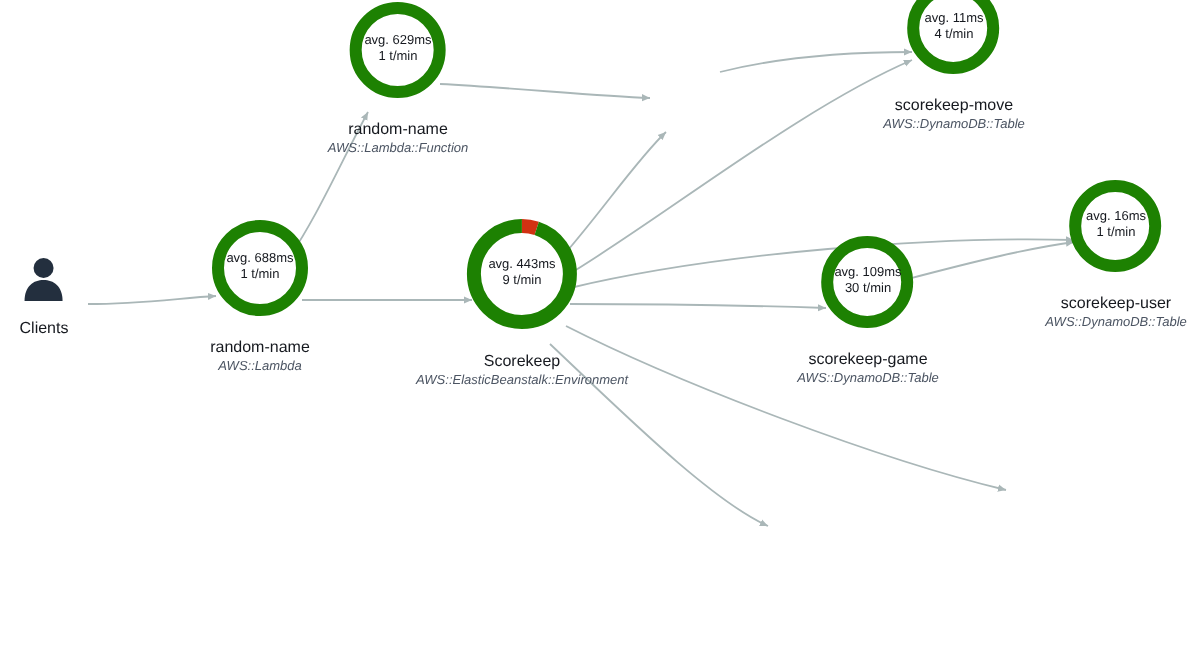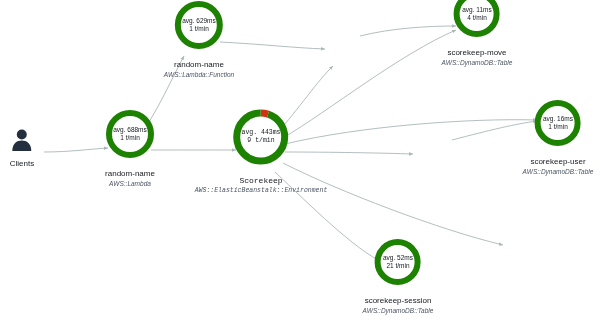--- a/index.html
+++ b/index.html
@@ -161,56 +161,56 @@
           <circle cx="26" cy="26" r="20" fill="none" stroke="#1d8102" stroke-width="6" stroke-dasharray="125.66370614359172 0" stroke-dashoffset="0" transform="rotate(-90 26 26)"></circle>
         </svg>
         <div class="ring-text">
           <div class="ring-avg">avg. 11ms</div>
           <div class="ring-rate">4 t/min</div>
         </div>
       </div>
       <div class="node-name">scorekeep-move</div>
       <div class="node-type">AWS::DynamoDB::Table</div>
     </div>
-    <div class="node" style="left: 261px; top: 150px; font-family: Liberation Mono, monospace;">
+    <div class="node" style="left: 261px; top: 150px;">
       <div class="ring-wrap">
         <svg class="ring-svg" width="62" height="62" viewBox="0 0 62 62">
           <circle cx="31" cy="31" r="24" fill="#ffffff"></circle>
           <circle cx="31" cy="31" r="24" fill="none" stroke="#d13212" stroke-width="7" stroke-dasharray="7.5398223686155035 143.25662500369458" stroke-dashoffset="0" transform="rotate(-90 31 31)"></circle>
           <circle cx="31" cy="31" r="24" fill="none" stroke="#1d8102" stroke-width="7" stroke-dasharray="143.25662500369455 7.539822368615518" stroke-dashoffset="-7.5398223686155035" transform="rotate(-90 31 31)"></circle>
         </svg>
         <div class="ring-text">
           <div class="ring-avg">avg. 443ms</div>
           <div class="ring-rate">9 t/min</div>
         </div>
       </div>
       <div class="node-name">Scorekeep</div>
       <div class="node-type">AWS::ElasticBeanstalk::Environment</div>
     </div>
-    <div class="node" style="left: 558px; top: 136px;">
+    <div class="node" style="left: 558px; top: 126px;">
       <div class="ring-wrap">
         <svg class="ring-svg" width="52" height="52" viewBox="0 0 52 52">
           <circle cx="26" cy="26" r="20" fill="#ffffff"></circle>
           <circle cx="26" cy="26" r="20" fill="none" stroke="#1d8102" stroke-width="6" stroke-dasharray="125.66370614359172 0" stroke-dashoffset="0" transform="rotate(-90 26 26)"></circle>
         </svg>
         <div class="ring-text">
           <div class="ring-avg">avg. 16ms</div>
           <div class="ring-rate">1 t/min</div>
         </div>
       </div>
       <div class="node-name">scorekeep-user</div>
       <div class="node-type">AWS::DynamoDB::Table</div>
     </div>
-    <div class="node" style="left: 398px; top: 275px;">
+    <div class="node" style="left: 434px; top: 154px;">
       <div class="ring-wrap">
         <svg class="ring-svg" width="52" height="52" viewBox="0 0 52 52">
           <circle cx="26" cy="26" r="20" fill="#ffffff"></circle>
           <circle cx="26" cy="26" r="20" fill="none" stroke="#1d8102" stroke-width="6" stroke-dasharray="125.66370614359172 0" stroke-dashoffset="0" transform="rotate(-90 26 26)"></circle>
         </svg>
         <div class="ring-text">
-          <div class="ring-avg">avg. 52ms</div>
-          <div class="ring-rate">21 t/min</div>
-        </div>
-      </div>
-      <div class="node-name">scorekeep-session</div>
+          <div class="ring-avg">avg. 109ms</div>
+          <div class="ring-rate">30 t/min</div>
+        </div>
+      </div>
+      <div class="node-name">scorekeep-game</div>
       <div class="node-type">AWS::DynamoDB::Table</div>
     </div>
   </div>
 
 </body></html>

